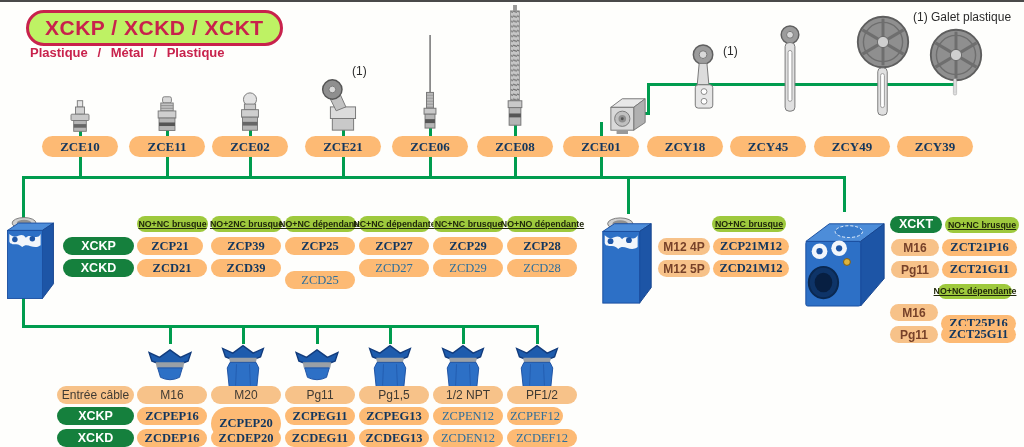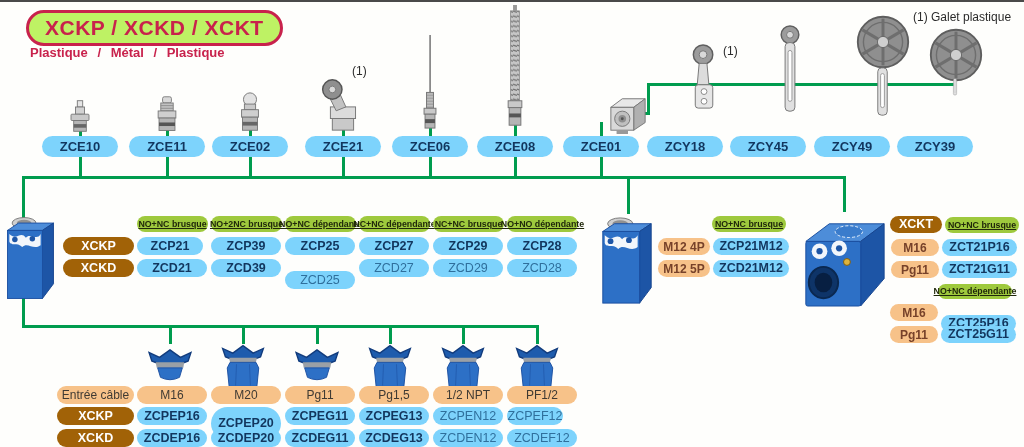--- a/index.html
+++ b/index.html
@@ -2,25 +2,25 @@
 <html><head>
 <meta charset="utf-8">
 <style>
   html,body{margin:0;padding:0;}
   body{font-family:"Liberation Sans","DejaVu Sans",sans-serif;background:#e9e9e9;}
   #stage{position:relative;width:1024px;height:447px;background:#fefefc;overflow:hidden;
          border-top:2px solid #4a4a4a;}
   .line{position:absolute;background:#009c4e;}
   .pill{position:absolute;border-radius:999px;display:flex;align-items:center;justify-content:center;
         white-space:nowrap;line-height:1;}
-  .blue{background:#7dd3fc;color:#12365e;font-weight:bold;font-size:13px;}
+  .blue{background:#fdba74;color:#12365e;font-weight:bold;font-size:13px;font-family:Liberation Serif, serif;}
   .ref{font-size:12.5px;}
   .muted{font-weight:400;color:#2f6f9c;}
   .green{background:#9ec93d;color:#20280a;font-weight:600;font-size:8.8px;text-decoration:underline;}
-  .red{background:#a16207;color:#ffffff;font-weight:bold;font-size:12.5px;}
+  .red{background:#15803d;color:#ffffff;font-weight:bold;font-size:12.5px;}
   .orange{background:#f7c289;color:#77422a;font-weight:600;font-size:12px;}
   .orange.neutral{color:#3f3a33;font-weight:500;}
   .title-pill{position:absolute;left:26px;top:8px;border:3px solid #c8224c;border-radius:24px;
               padding:3px 16px;color:#c8224c;font-size:21px;font-weight:bold;letter-spacing:.5px;
               background:#bef264;}
   .subtitle{position:absolute;left:30px;top:43px;color:#c8224c;font-size:13px;font-weight:bold;
             word-spacing:6px;}
   .note{position:absolute;color:#2b2b2b;font-size:12px;}
   svg.dev{position:absolute;overflow:visible;}
 </style>

